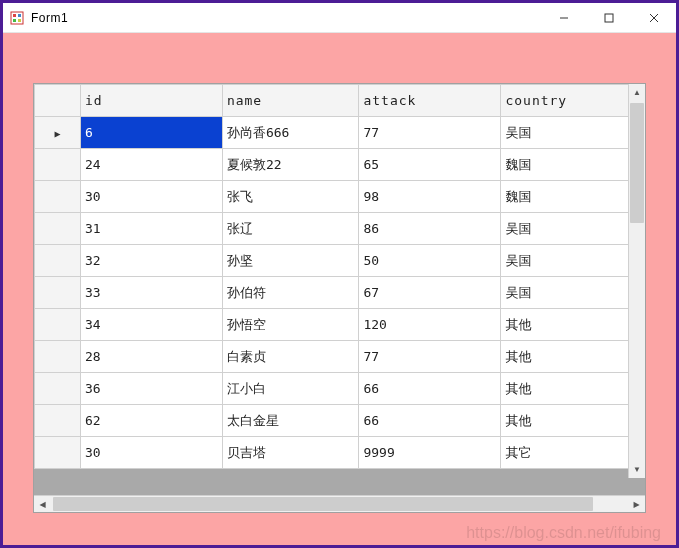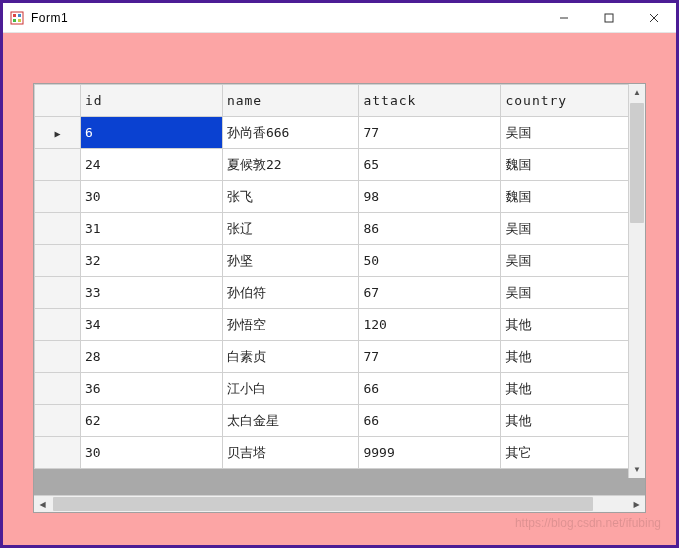--- a/index.html
+++ b/index.html
@@ -173,23 +173,23 @@
     .hscrollbar .thumb {
       height: 14px;
       width: 540px;
       background: #cdcdcd;
       border-radius: 1px;
       margin-left: 2px;
     }
     .watermark {
       position: absolute;
       right: 18px;
-      bottom: 18px;
+      bottom: 6px;
       color: rgba(0,0,0,0.12);
-      font-size: 12px;
+      font-size: 16px;
       font-family: Arial, sans-serif;
       pointer-events: none;
       text-align: center;
     }
   </style>
 </head>
 <body>
 
 <div class="window">
   <div class="titlebar">

